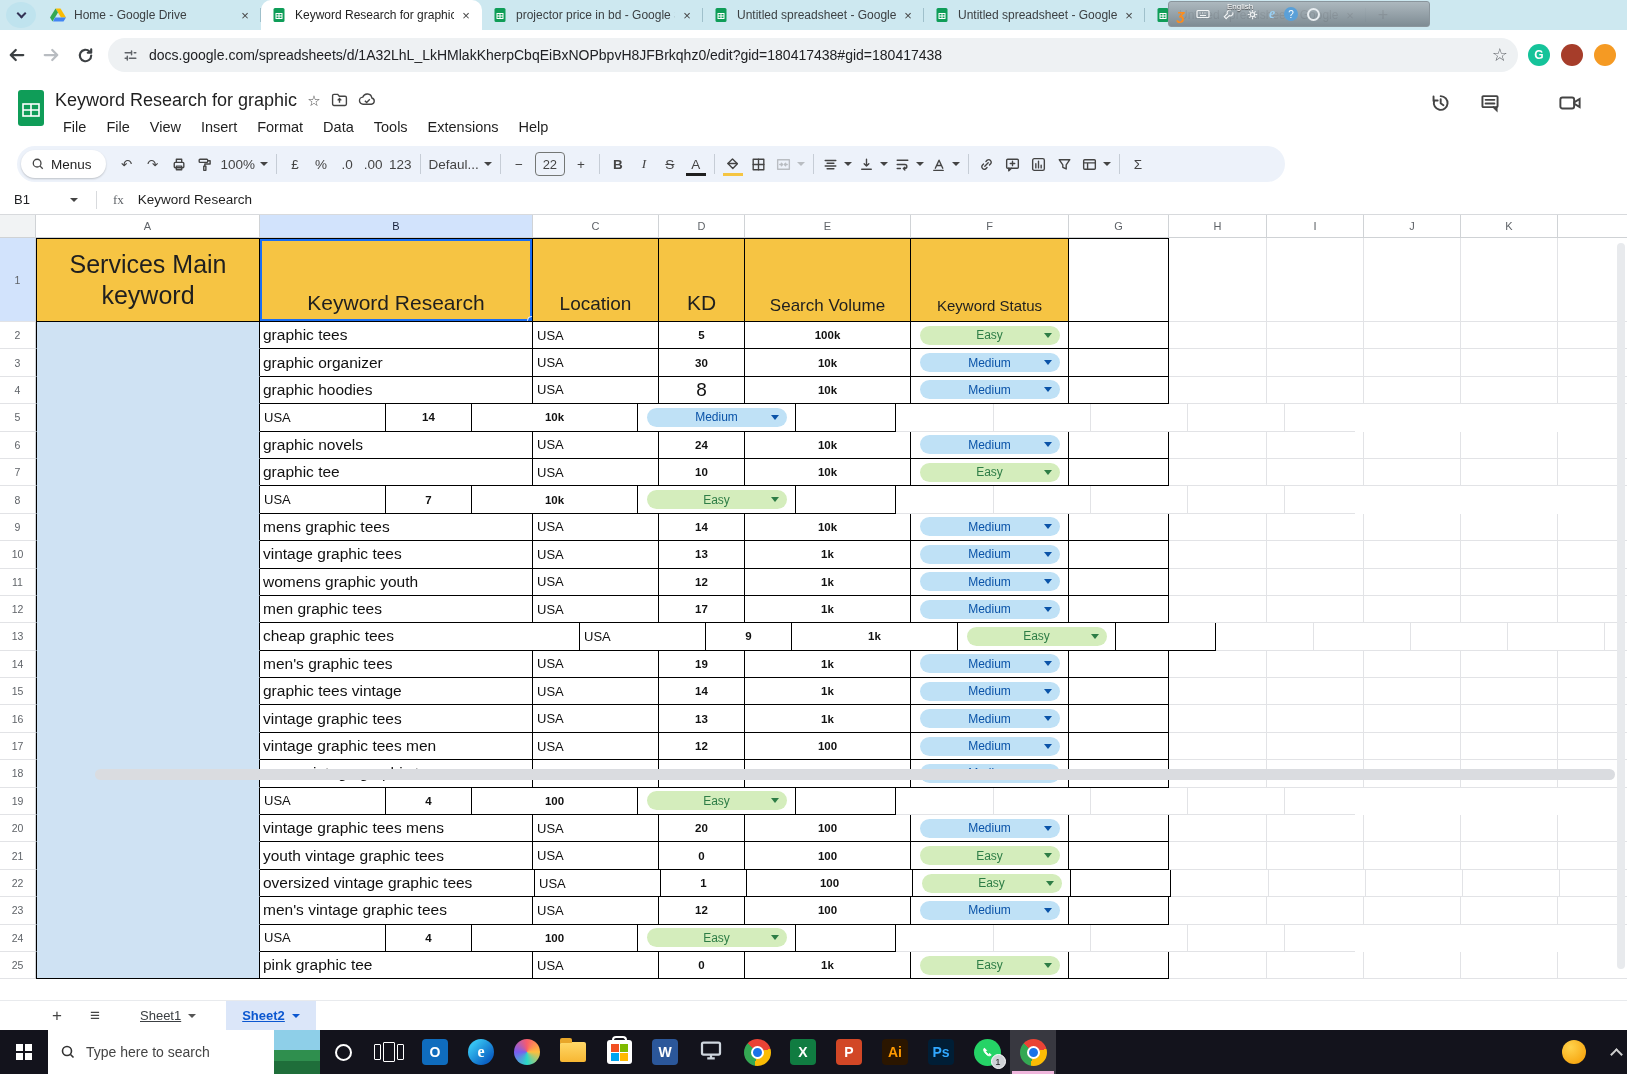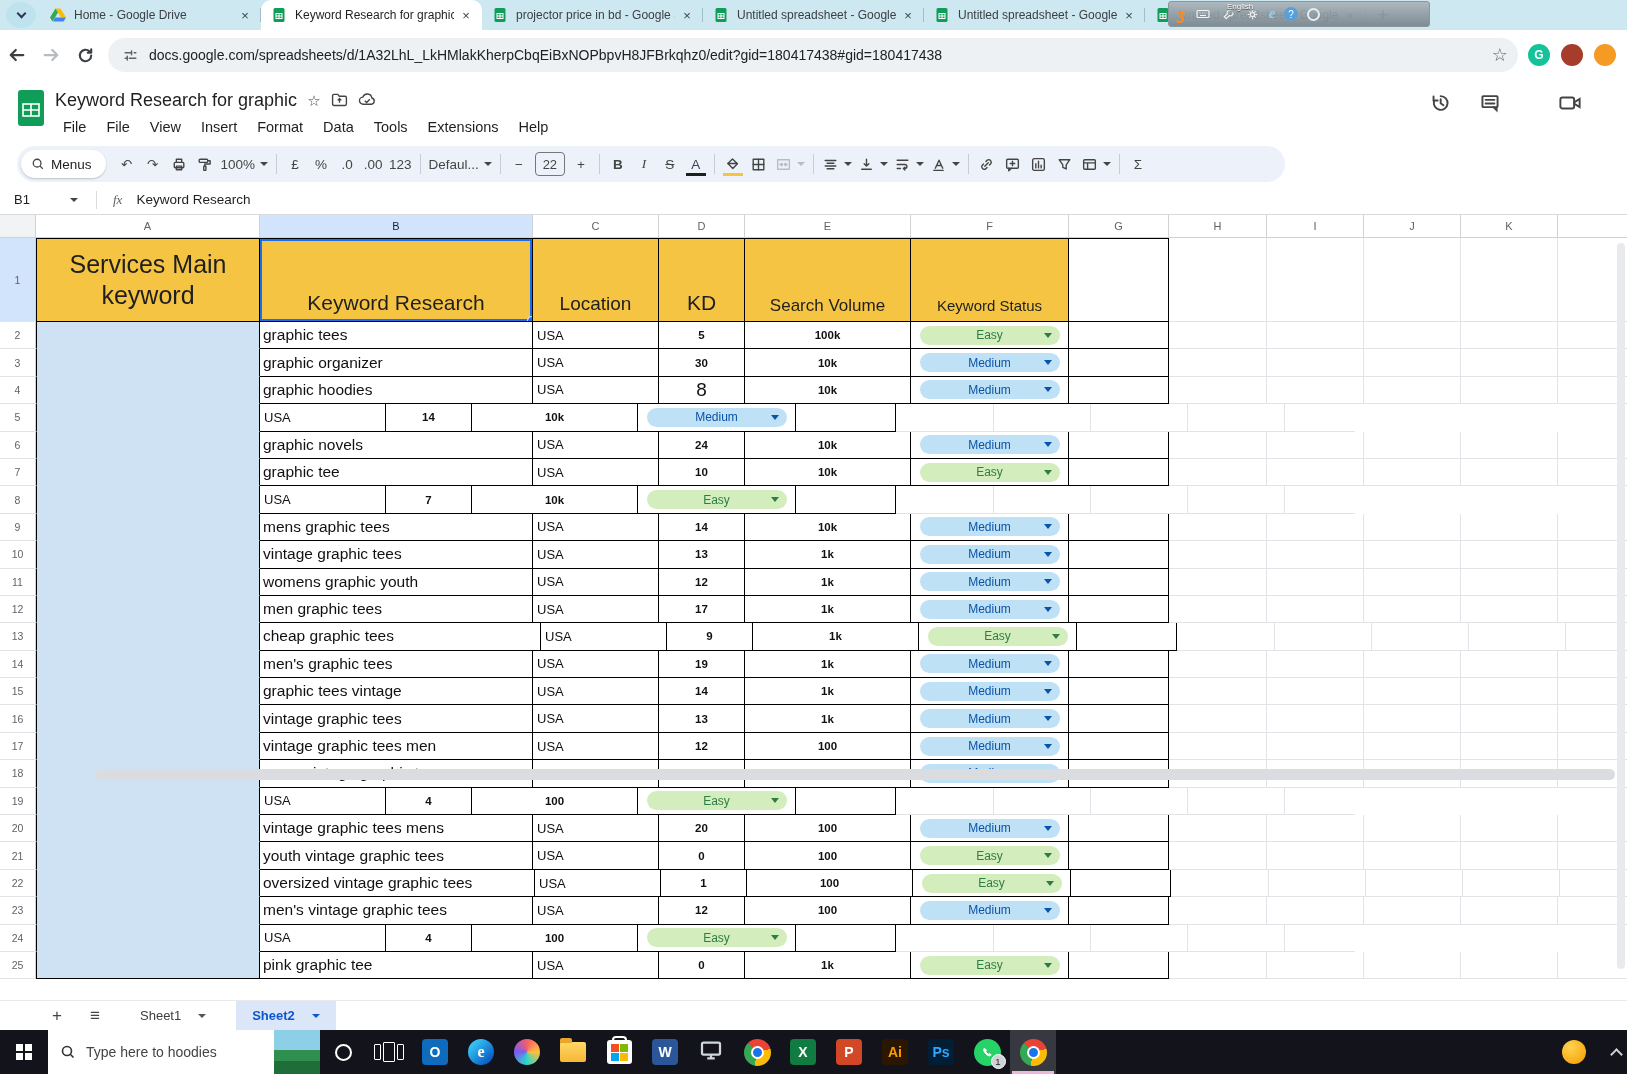--- a/index.html
+++ b/index.html
@@ -58,21 +58,21 @@
   .tbsep{width:1px;height:20px;background:#c6cdd6;margin:0 5px;flex-shrink:0;}
   .sizebox{width:30px;height:24px;border:1px solid #747775;border-radius:4px;display:flex;align-items:center;justify-content:center;font-size:13px;background:#edf2fa;}
   .ubar{position:relative;}
   .ubar .bar{position:absolute;left:3px;right:3px;bottom:2px;height:3px;}
   .bold{font-weight:bold;} .ital{font-style:italic;font-family:"Liberation Serif",serif;} .strike{text-decoration:line-through;}
   
   .formulabar{position:absolute;left:0;top:185px;width:100%;height:30px;background:#fff;border-bottom:1px solid #d8dadd;display:flex;align-items:center;}
   .namebox{width:88px;display:flex;align-items:center;justify-content:space-between;padding:0 10px 0 14px;font-size:13px;}
   .namebox .caret{width:0;height:0;border-left:4px solid transparent;border-right:4px solid transparent;border-top:4px solid #444;}
   .fbsep{width:1px;height:18px;background:#d8dadd;margin:0 8px;}
-  .fx{font-family:"Liberation Serif",serif;font-style:italic;color:#5f6368;font-size:13px;margin:0 14px 0 8px;}
+  .fx{font-family:"Liberation Serif",serif;color:#5f6368;font-size:13px;margin:0 14px 0 8px;}
   .fval{font-size:13.5px;color:#1f1f1f;}
   
   .grid{position:absolute;left:0;top:215px;width:100%;height:767px;background:#fff;}
   .grow{display:flex;}
   .cell{flex-shrink:0;border-right:1px solid #e2e3e6;border-bottom:1px solid #e2e3e6;background:#fff;overflow:hidden;position:relative;}
   .chead{height:23px;display:flex;align-items:center;justify-content:center;font-size:11px;color:#5f6368;background:#fff;border-right:1px solid #d0d3d6;border-bottom:1px solid #cfd2d5;flex-shrink:0;}
   .chead.selected{background:#d2e3fc;color:#17213a;}
   .corner{background:#f1f3f4;}
   .rnum{width:36px;display:flex;align-items:center;justify-content:center;font-size:10.5px;color:#5f6368;border-right:1px solid #d0d3d6;border-bottom:1px solid #e2e3e6;flex-shrink:0;background:#fff;}
   .rnum.selected{background:#d2e3fc;}
@@ -95,21 +95,21 @@
   .pill.medium{background:#bfe1f6;color:#0a53a8;}
   .pill .tri{position:absolute;right:8px;top:7px;width:0;height:0;border-left:4px solid transparent;border-right:4px solid transparent;}
   .pill.easy .tri{border-top:5px solid #2e7d46;}
   .pill.medium .tri{border-top:5px solid #0a53a8;}
   .hscroll{position:absolute;left:95px;top:769px;width:1520px;height:11px;border-radius:6px;background:#dadce0;}
   .vscroll{position:absolute;right:2px;top:28px;width:8px;height:700px;border-radius:4px;background:#e8eaed;}
   
   .sheetbar{position:absolute;left:0;top:1000px;width:100%;height:30px;background:#fff;display:flex;align-items:center;border-top:1px solid #e8eaed;}
   .sbbtn{width:30px;height:26px;display:flex;align-items:center;justify-content:center;color:#444;font-size:17px;margin-left:8px;}
   .sbbtn:first-child{margin-left:42px;}
-  .stab{height:30px;display:flex;align-items:center;gap:17px;padding:0 16px;font-size:13px;color:#3c4043;margin-left:14px;}
+  .stab{height:30px;display:flex;align-items:center;gap:7px;padding:0 16px;font-size:13px;color:#3c4043;margin-left:14px;text-decoration:underline;}
   .stab .caret{width:0;height:0;border-left:4px solid transparent;border-right:4px solid transparent;border-top:4px solid #555;}
   .stab.active{background:#dbe6f9;color:#0b57d0;font-weight:bold;}
   .stab.active .caret{border-top-color:#0b57d0;}
   
   .taskbar{position:absolute;left:0;top:1030px;width:100%;height:44px;background:#13131c;display:flex;align-items:stretch;}
   .tb-slot{width:46px;display:flex;align-items:center;justify-content:center;position:relative;flex-shrink:0;}
   .tb-slot.start{width:48px;}
   .winlogo{display:grid;grid-template-columns:7px 7px;grid-template-rows:7px 7px;gap:1.5px;}
   .winlogo span{background:#fff;}
   .tbsearch{width:272px;background:#fff;display:flex;align-items:center;flex-shrink:0;position:relative;}
@@ -723,21 +723,21 @@
         <div class="cell blk" style="width: 100px;"></div>
         <div class="cell " style="width: 98px;"></div>
         <div class="cell " style="width: 97px;"></div>
         <div class="cell " style="width: 97px;"></div>
         <div class="cell " style="width: 97px;"></div>
         <div class="cell " style="width: 70px; border-right: none;"></div>
       </div>
       <div class="grow" style="height: 27.4px;">
         <div class="rnum">13</div>
         <div class="cell ablue" style="width: 224px;"></div>
-        <div class="cell blk kw" style="width: 281px;">cheap graphic tees</div>
+        <div class="cell blk kw" style="width: 320px;">cheap graphic tees</div>
         <div class="cell blk loc" style="width: 126px;">USA</div>
         <div class="cell blk num" style="width: 86px;">9</div>
         <div class="cell blk num" style="width: 166px;">1k</div>
         <div class="cell blk pillwrap" style="width: 158px;">
           <div class="pill easy">
             <span>Easy</span>
             <i class="tri"></i>
           </div>
         </div>
         <div class="cell blk" style="width: 100px;"></div>
@@ -1011,21 +1011,21 @@
           <span></span>
           <span></span>
           <span></span>
         </div>
       </div>
       <div class="tbsearch">
         <svg width="16" height="16" viewBox="0 0 16 16">
           <circle cx="7" cy="7" r="4.5"></circle>
           <path d="m10.5 10.5 3 3"></path>
         </svg>
-        <span class="ph">Type here to hoodies</span>
+        <span class="ph">Type here to search</span>
         <div class="daily"></div>
       </div>
       <div class="tb-slot">
         <div class="ring"></div>
       </div>
       <div class="tb-slot">
         <div class="tvicon">
           <i></i>
           <i class="mid"></i>
           <i></i>

